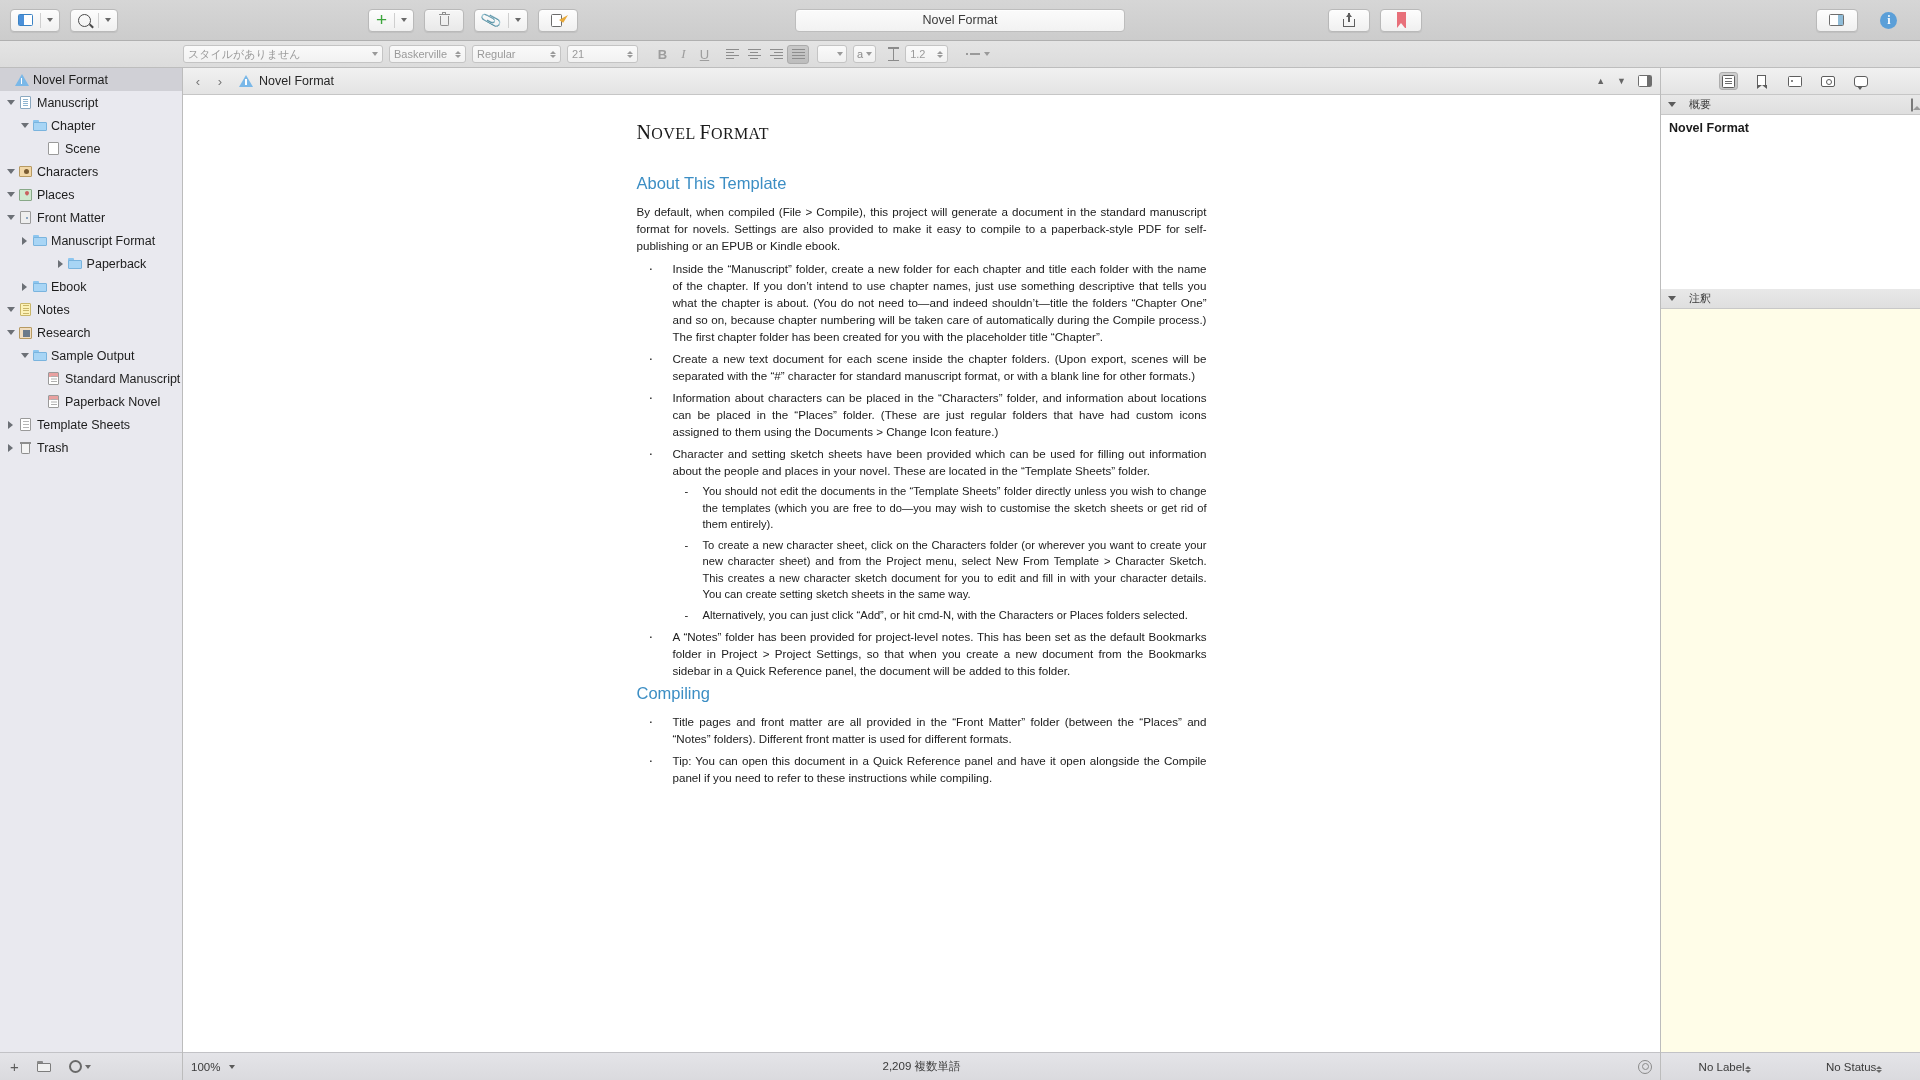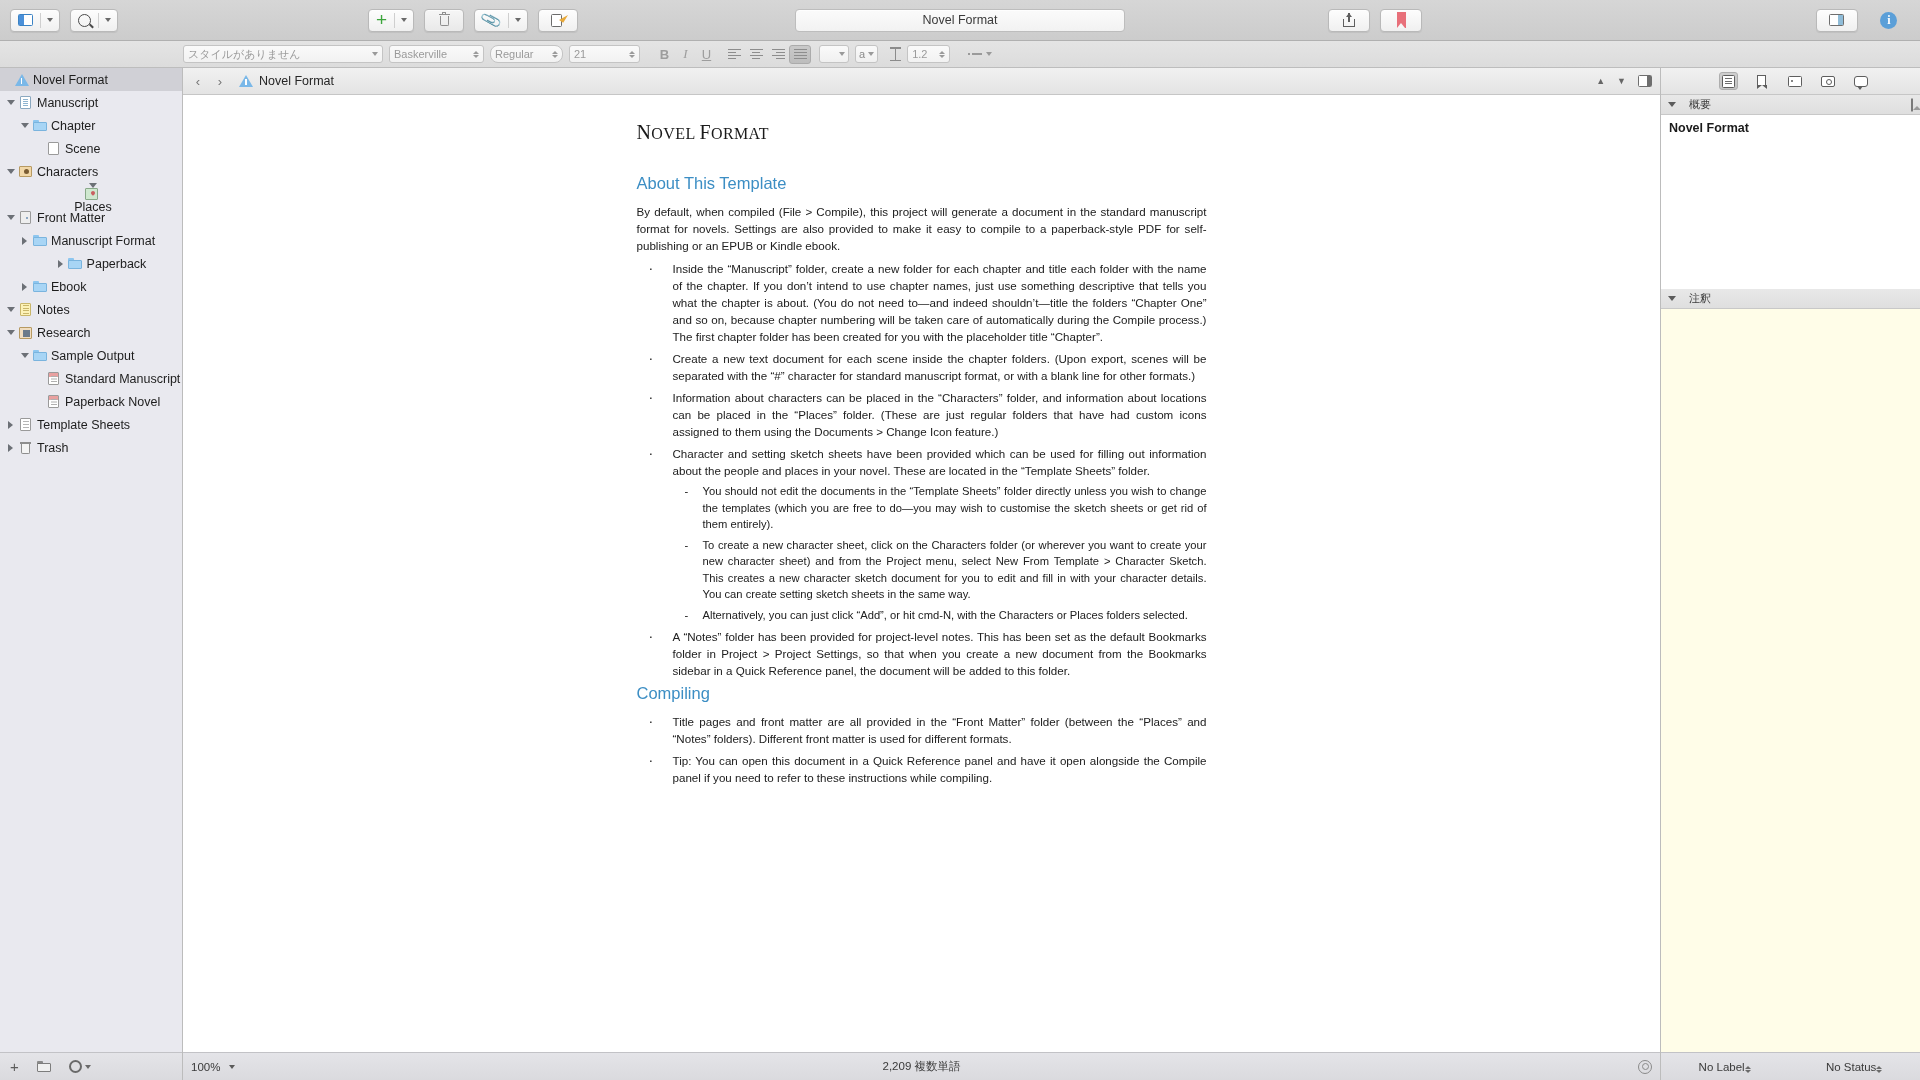--- a/index.html
+++ b/index.html
@@ -460,28 +460,28 @@
         <span class="info-icon">i</span>
       </div>
     </div>
   </div>
 
   <div class="formatbar">
     <div class="fb-field" style="width:200px;">
       <span class="lbl">スタイルがありません</span>
       <span class="chev"></span>
     </div>
-    <div class="fb-field" style="width:95px;">
+    <div class="fb-field" style="width:77px;">
       <span class="lbl">Baskerville</span>
       <span class="stepper">
           <i></i>
           <i></i>
         </span>
     </div>
-    <div class="fb-field" style="width:73px;border-radius:8px;">
+    <div class="fb-field" style="width:89px;">
       <span class="lbl">Regular</span>
       <span class="stepper">
           <i></i>
           <i></i>
         </span>
     </div>
     <div class="fb-field" style="width:71px;">
       <span class="lbl">21</span>
       <span class="stepper">
           <i></i>
@@ -623,21 +623,21 @@
         <div class="row" style="padding-left:4px;">
           <span class="disc">
               <span class="tri-d"></span>
             </span>
           <span class="ic">
               <span class="ico-chars"></span>
             </span>
           <span>Characters</span>
         </div>
 
-        <div class="row" style="padding-left:4px;flex-direction:column;">
+        <div class="row" style="padding-left:4px;">
           <span class="disc">
               <span class="tri-d"></span>
             </span>
           <span class="ic">
               <span class="ico-places"></span>
             </span>
           <span>Places</span>
         </div>
 
         <div class="row" style="padding-left:4px;">

